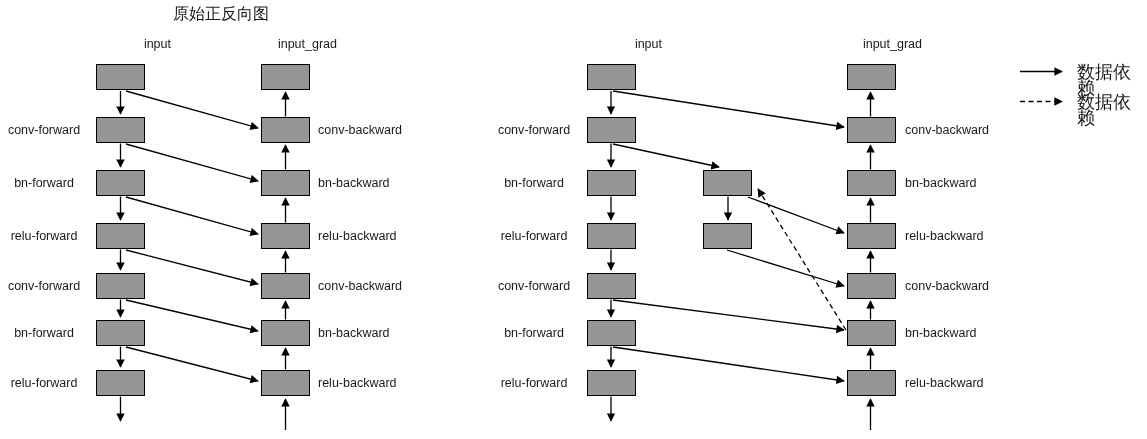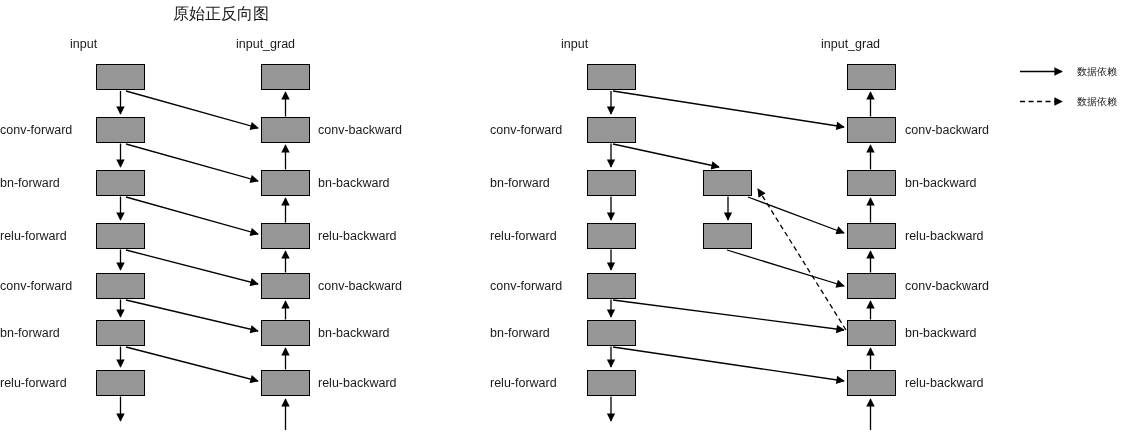--- a/index.html
+++ b/index.html
@@ -18,27 +18,27 @@
     box-sizing:border-box;z-index:1;
   }
   .arrows{position:absolute;left:0;top:0;width:1147px;height:439px;z-index:2;pointer-events:none;}
   .arrows line{stroke:var(--arrow,#000);stroke-width:1.3;}
   .arrows line.dashed{stroke-dasharray:5 3.5;}
   .arrows marker path{fill:var(--arrow,#000);}
   .lbl{
     position:absolute;height:16px;line-height:16px;
     font-size:12.5px;white-space:nowrap;z-index:3;
   }
-  .lbl.r{text-align:left;}
-  .lbl.c{text-align:left;}
+  .lbl.r{text-align:center;}
+  .lbl.c{text-align:right;}
   .title{
     position:absolute;top:4px;height:20px;line-height:20px;
     font-size:16px;text-align:center;z-index:3;white-space:nowrap;
   }
-  .legend-label{position:absolute;height:16px;line-height:16px;font-size:10px;z-index:3;}
+  .legend-label{position:absolute;height:16px;line-height:16px;font-size:18px;z-index:3;}
 </style>
 </head>
 <body>
 
 <div class="canvas">
 
   <div class="title" style="left:121px;width:200px;">原始正反向图</div>
 
   <div class="lbl c" style="left:70px;top:36px;width:101px;">input</div>
   <div class="lbl c" style="left:236px;top:36px;width:101px;">input_grad</div>

